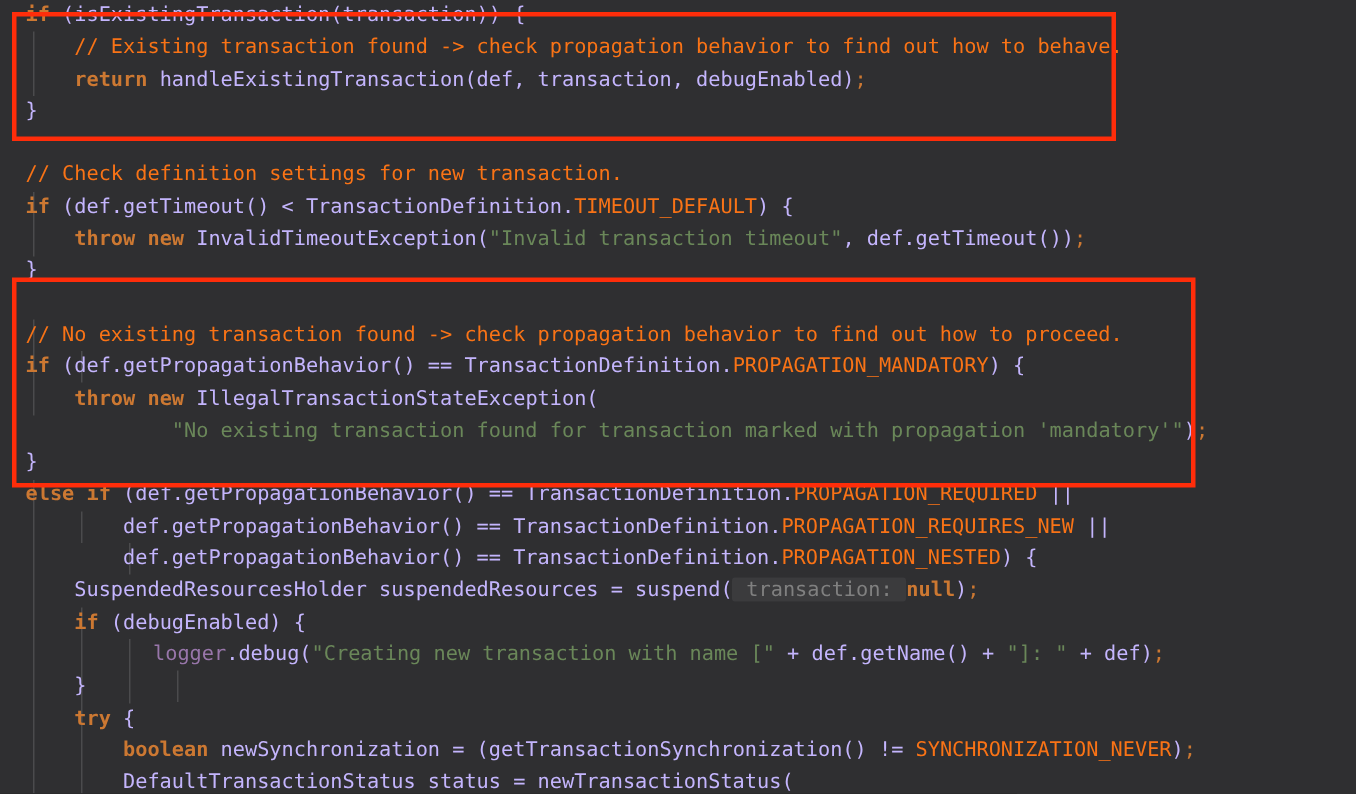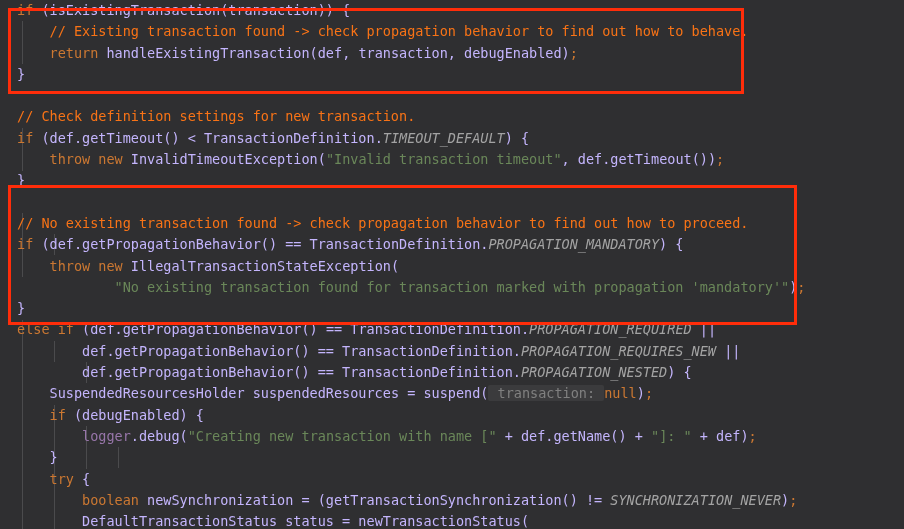--- a/index.html
+++ b/index.html
@@ -39,25 +39,25 @@
     left: 0; top: 0;
     width: 904px; height: 529px;
     pointer-events: none;
   }
   .guide {
     position: absolute;
     width: 1px;
     background: #4b4b4d;
   }
   
-  .kw   { color: #cc7832; font-weight: normal; text-align: right; }
+  .kw   { color: #cc7832; font-weight: bold; text-align: right; }
   .cmt  { color: #f97316; }
   .str  { color: #6a8759; }
-  .stat { color: #a3a3a3; font-style: italic; }
-  .fld  { color: #9876aa; }
+  .stat { color: #f97316; }
+  .fld  { color: #9876aa; margin-left: 20px; }
   .pln  { color: #c4b5fd; }
   .semi { color: #cc7832; }
   .hint {
     color: #808080;
     background: #3b3b3d;
     border-radius: 2px;
     padding: 0 1px;
   }
   
   .redbox {

